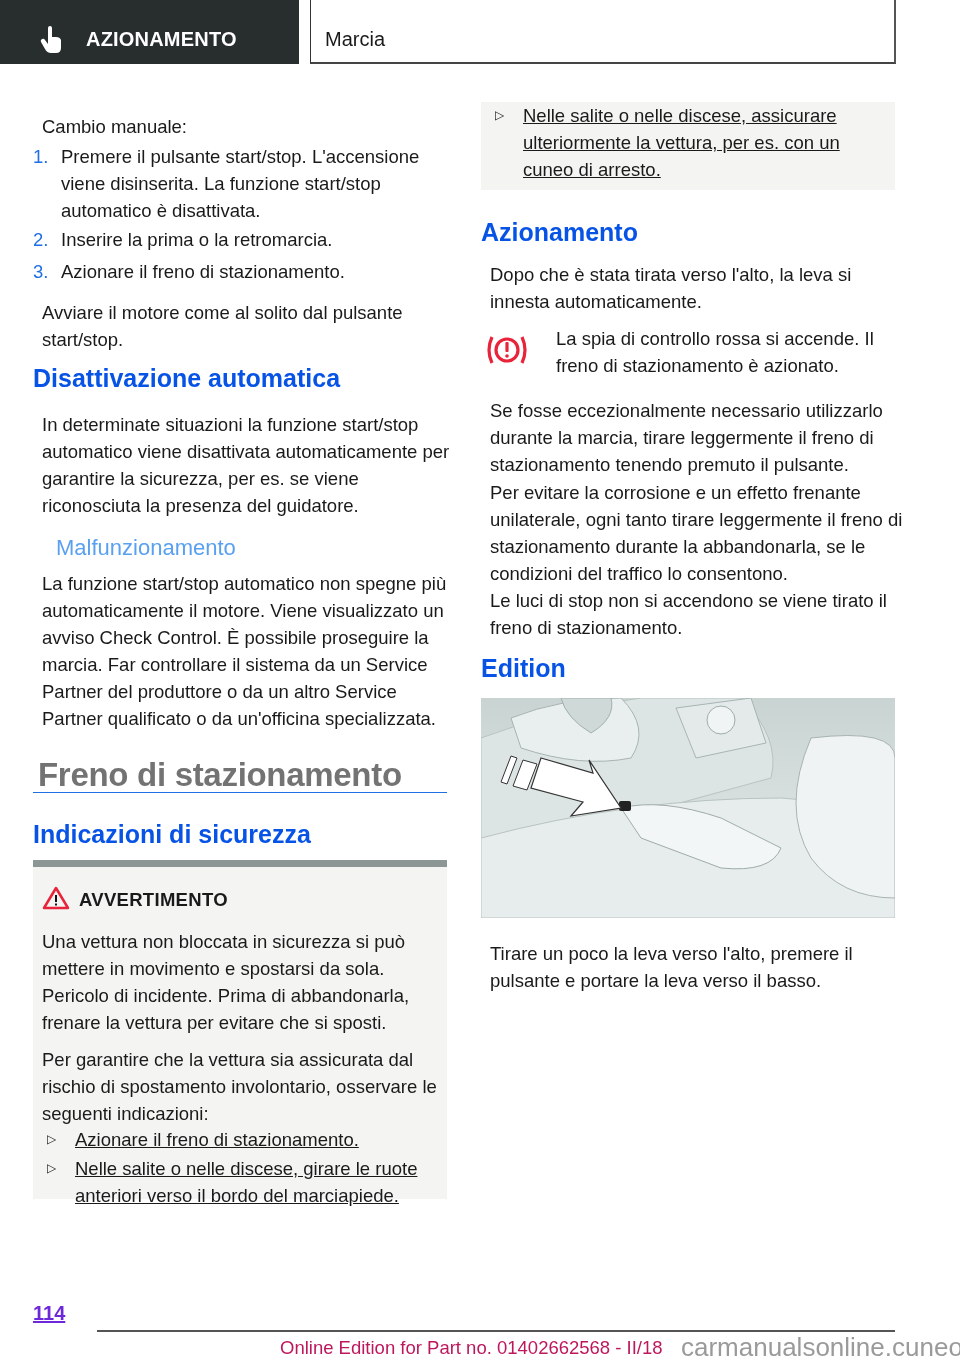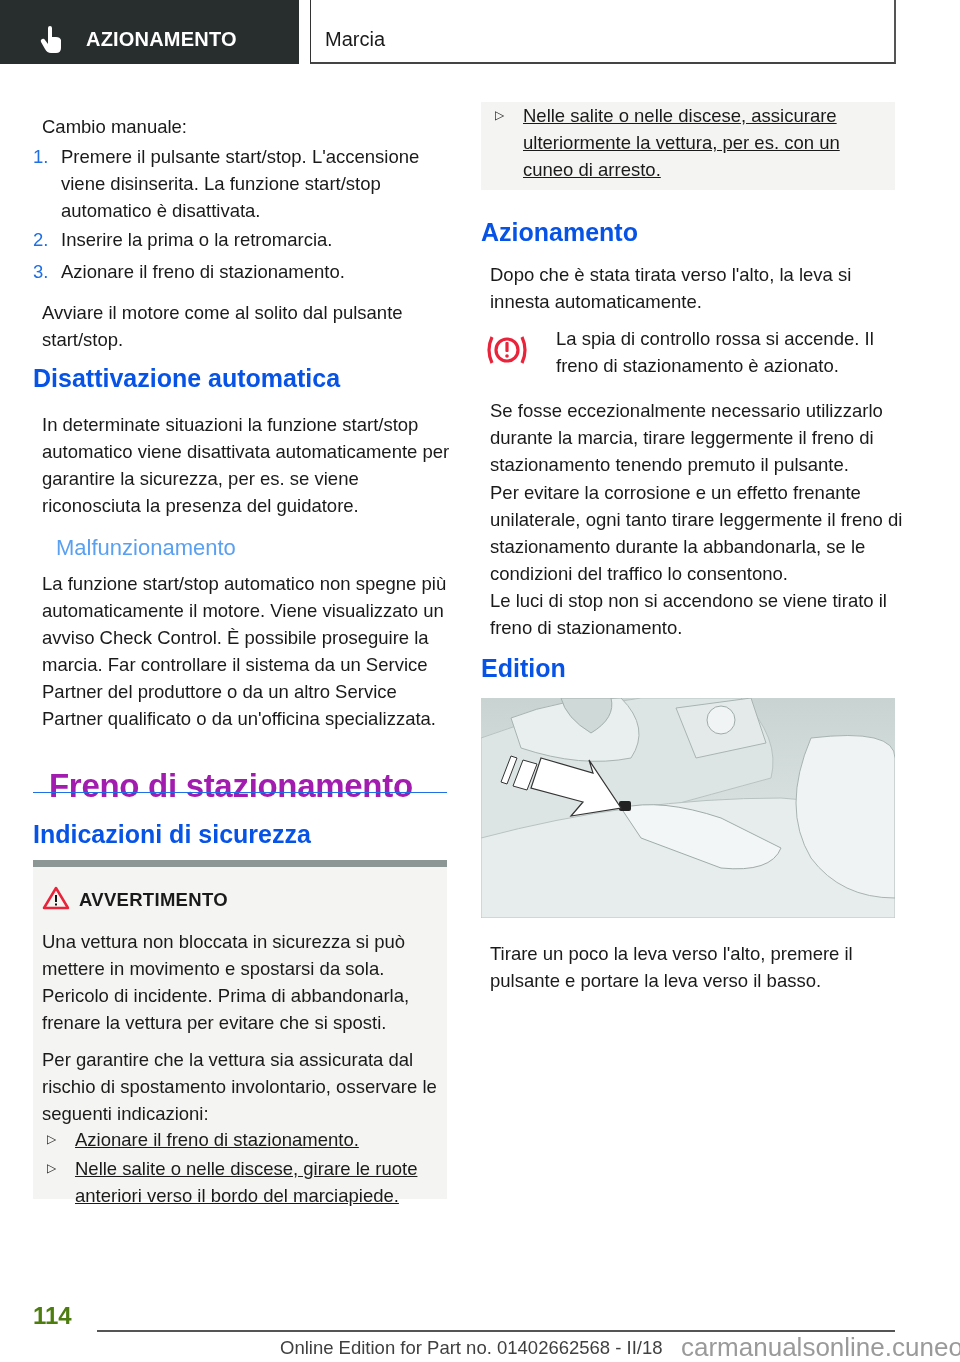--- a/index.html
+++ b/index.html
@@ -26,36 +26,36 @@
   .col-left { left: 33px; }
   .col-right { left: 481px; }
 
   .p { font-size: 18.5px; line-height: 27px; margin: 9px; position: absolute; left: 0; width: 420px; }
   .ol-item { position: absolute; left: 0; width: 420px; font-size: 18.5px; line-height: 27px; }
   .ol-num { position: absolute; left: 0; color: #1f6fe5; }
   .ol-text { position: absolute; left: 28px; width: 390px; }
 
   .h2 { position: absolute; left: 0; color: #0653e6; font-weight: bold; font-size: 25px; margin: 0; }
   .h3 { position: absolute; left: 15px; color: #5aa0f0; font-weight: normal; font-size: 22px; margin: 8px; }
-  .h1 { position: absolute; left: 0; color: #a21caf; font-weight: bold; font-size: 33px; margin: 16px; letter-spacing: -0.3px; }
+  .h1 { position: absolute; left: 0; color: #737373; font-weight: bold; font-size: 33px; margin: 5px; letter-spacing: -0.3px; }
   .h1-rule { position: absolute; left: 0; width: 414px; height: 1px; background: #1f6fe5; }
 
   .warn-box { position: absolute; left: 0; width: 414px; background: #f4f4f2; }
   .warn-bar { position: absolute; left: 0; width: 414px; height: 7px; background: #8c9694; }
   .warn-title { position: absolute; left: 46px; font-size: 18.5px; font-weight: bold; letter-spacing: 0.3px; }
   .warn-icon { position: absolute; left: 9px; width: 28px; height: 24px; }
   .bullet { position: absolute; left: 14px; width: 400px; font-size: 18.5px; line-height: 27px; }
   .bullet .tri { position: absolute; left: 0; top: 0; font-size: 12px; color: #1a1a1a; }
   .bullet .txt { position: absolute; left: 28px; width: 360px; text-decoration: underline; }
 
   .illustration { position: absolute; left: 0; width: 414px; height: 220px; background: #dfe7e6; overflow: hidden; }
 
-  .footer-num { position: absolute; left: 33px; top: 1302px; font-size: 24px; font-weight: bold; color: #4d7c0f; }
+  .footer-num { position: absolute; left: 33px; top: 1302px; font-size: 20px; font-weight: bold; color: #6d28d9; text-decoration: underline; }
   .footer-rule { position: absolute; left: 97px; top: 1330px; width: 798px; height: 2px; background: #555; }
-  .footer-edition { position: absolute; left: 280px; top: 1337px; font-size: 18.5px; color: #404040; white-space: nowrap; }
+  .footer-edition { position: absolute; left: 280px; top: 1337px; font-size: 18.5px; color: #be185d; white-space: nowrap; }
   .footer-watermark { position: absolute; left: 681px; top: 1332px; font-size: 26px; color: #9a9a9a; white-space: nowrap; }
 </style>
 </head>
 <body>
 
 <div class="header-tab">
   <svg class="hand" viewBox="0 0 24 28">
     <path d="M8 2 Q8 0 10 0 Q12 0 12 2 L12 11 L16 11 Q20 11 21 14 L21 22 Q21 27 16 27 L11 27 Q7 27 5 23 L1 16 Q0 14 2 13 Q4 12 5 14 L8 18 Z" fill="#ffffff"></path>
   </svg>
   <span class="label">AZIONAMENTO</span>

